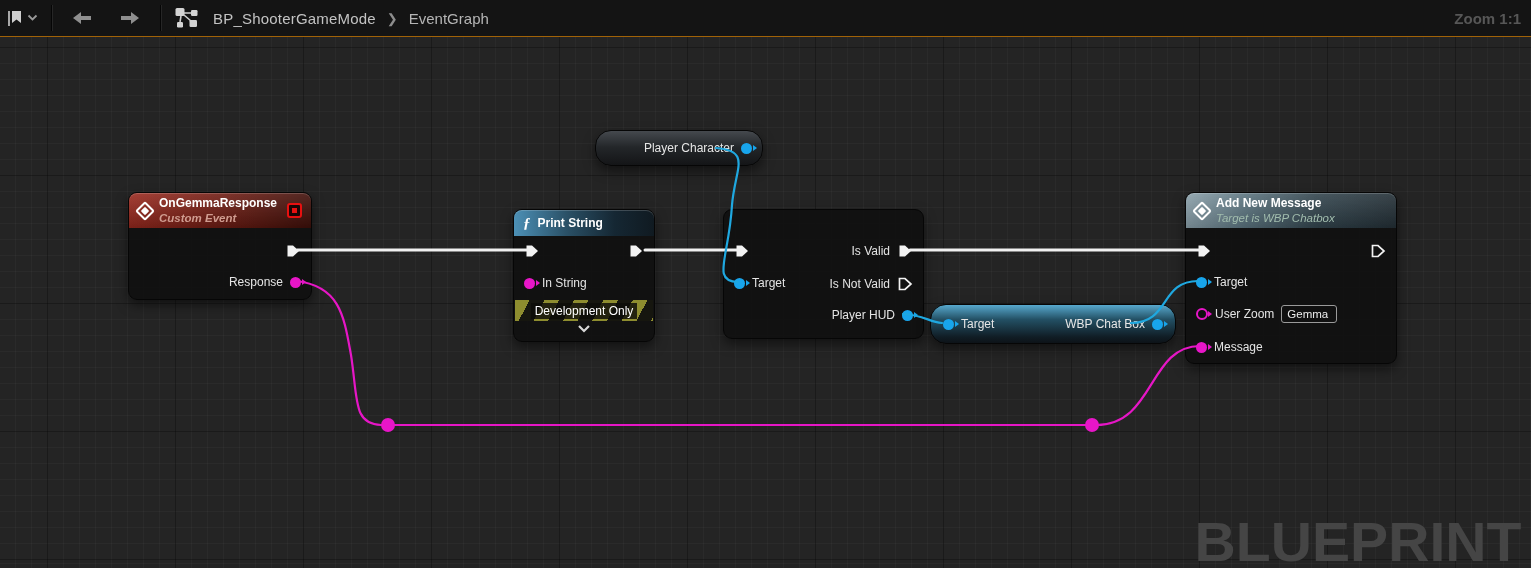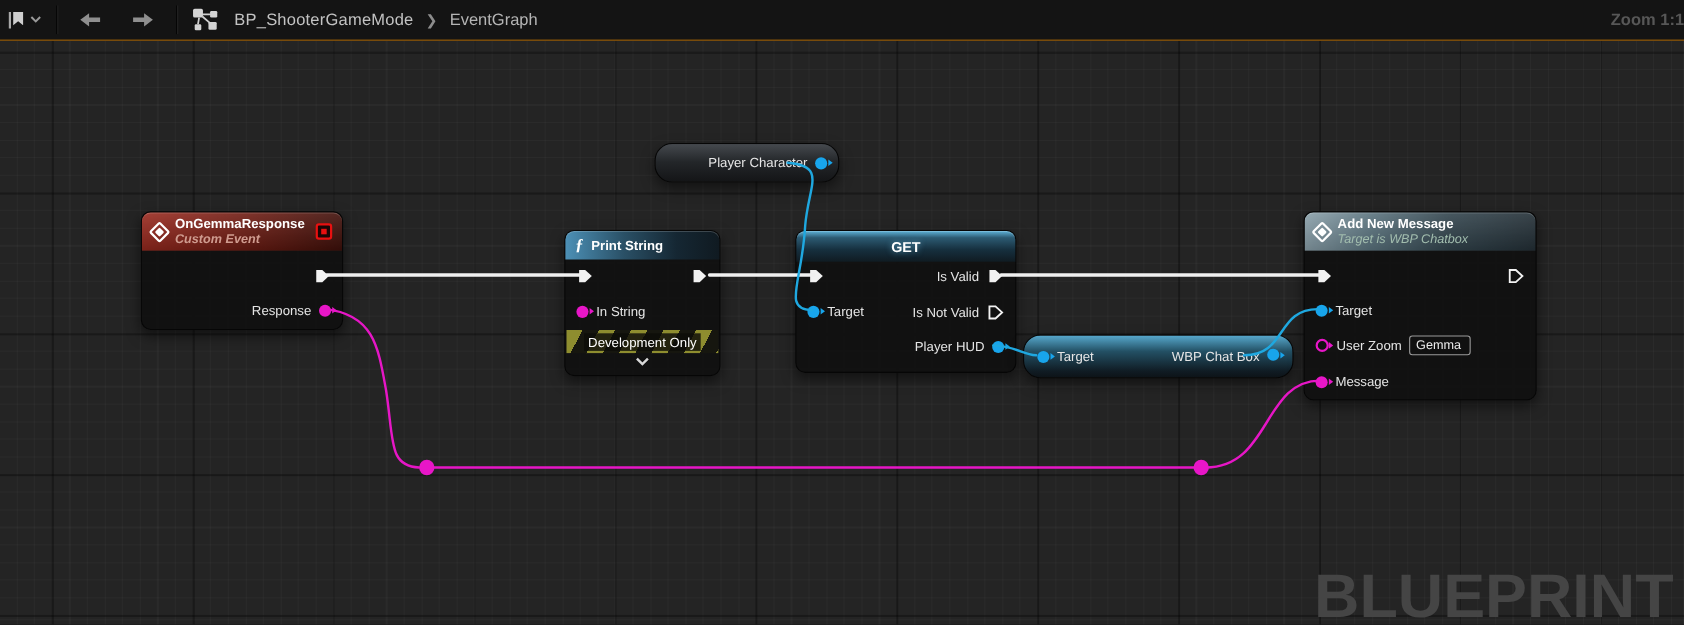--- a/index.html
+++ b/index.html
@@ -7,21 +7,21 @@
          font-family:"Liberation Sans",sans-serif;background:#242424;}
 
   
   .toolbar{position:absolute;top:0;left:0;right:0;height:36px;background:#141414;
            border-bottom:1px solid #a16207;display:flex;align-items:center;z-index:20;}
   .tb-btn{display:flex;align-items:center;justify-content:center;height:36px;padding:0 7px;cursor:pointer;}
   .tb-sep{width:1px;height:26px;background:#050505;box-shadow:1px 0 0 #262626;margin:0 6px;}
   .crumb{font-size:15px;color:#c3c3c3;letter-spacing:.2px;}
   .crumb-sep{color:#8d8d8d;font-size:13px;margin:0 11px;}
   .crumb-graph{font-size:15px;color:#b5b5b5;}
-  .zoom-indicator{margin-left:auto;font-size:15px;font-weight:bold;color:#575757;}
+  .zoom-indicator{margin-left:auto;padding-right:10px;font-size:15px;font-weight:bold;color:#575757;}
 
   
   .graph{position:absolute;top:36px;left:0;width:1531px;height:532px;background-color:#242424;
     background-image:
       repeating-linear-gradient(to right, rgba(0,0,0,0.38) 0 1.5px, transparent 1.5px 128px),
       repeating-linear-gradient(to bottom, rgba(0,0,0,0.38) 0 1.5px, transparent 1.5px 128px),
       repeating-linear-gradient(to right, rgba(255,255,255,0.028) 0 1px, transparent 1px 16px),
       repeating-linear-gradient(to bottom, rgba(255,255,255,0.028) 0 1px, transparent 1px 16px);
     background-position:47px 11px,47px 11px,-1px -5px,-1px -5px;}
 
@@ -186,23 +186,20 @@
       </svg>
     </div>
   </div>
 
   <div class="pill pill-gray" style="left:595px;top:130px;width:140px;height:34px;padding:0 10px 0 16px;justify-content:flex-end;gap:7px">
     <span>Player Character</span>
     <span class="pin obj filled"></span>
   </div>
 
   <div class="node" style="left:723px;top:209px;width:199px;height:128px">
-    <div class="hdr hdr-get">
-      <span class="n-title">GET</span>
-    </div>
     <div class="row l" style="top:32px">
       <svg class="exec" width="16" height="16" viewBox="0 0 16 16">
         <path d="M2.5 2.5 h5.5 L14 8 L8 13.5 H2.5 Z" fill="#f2f2f2"></path>
       </svg>
     </div>
     <div class="row r" style="top:32px">
       <span>Is Valid</span>
       <svg class="exec" width="16" height="16" viewBox="0 0 16 16">
         <path d="M2.5 2.5 h5.5 L14 8 L8 13.5 H2.5 Z" fill="#f2f2f2"></path>
       </svg>
@@ -221,21 +218,21 @@
       <span>Player HUD</span>
       <span class="pin obj filled"></span>
     </div>
   </div>
 
   <div class="pill pill-blue" style="left:930px;top:304px;width:220px;height:38px;padding:0 12px;justify-content:space-between">
     <span style="display:flex;align-items:center;gap:7px">
       <span class="pin obj filled"></span>
       <span>Target</span>
     </span>
-    <span style="display:flex;gap:7px">
+    <span style="display:flex;align-items:center;gap:7px">
       <span>WBP Chat Box</span>
       <span class="pin obj filled"></span>
     </span>
   </div>
 
   <div class="node" style="left:1185px;top:192px;width:210px;height:170px">
     <div class="hdr hdr-steel">
       <span class="diamond"></span>
       <div class="hdr-text">
         <span class="n-title">Add New Message</span>

